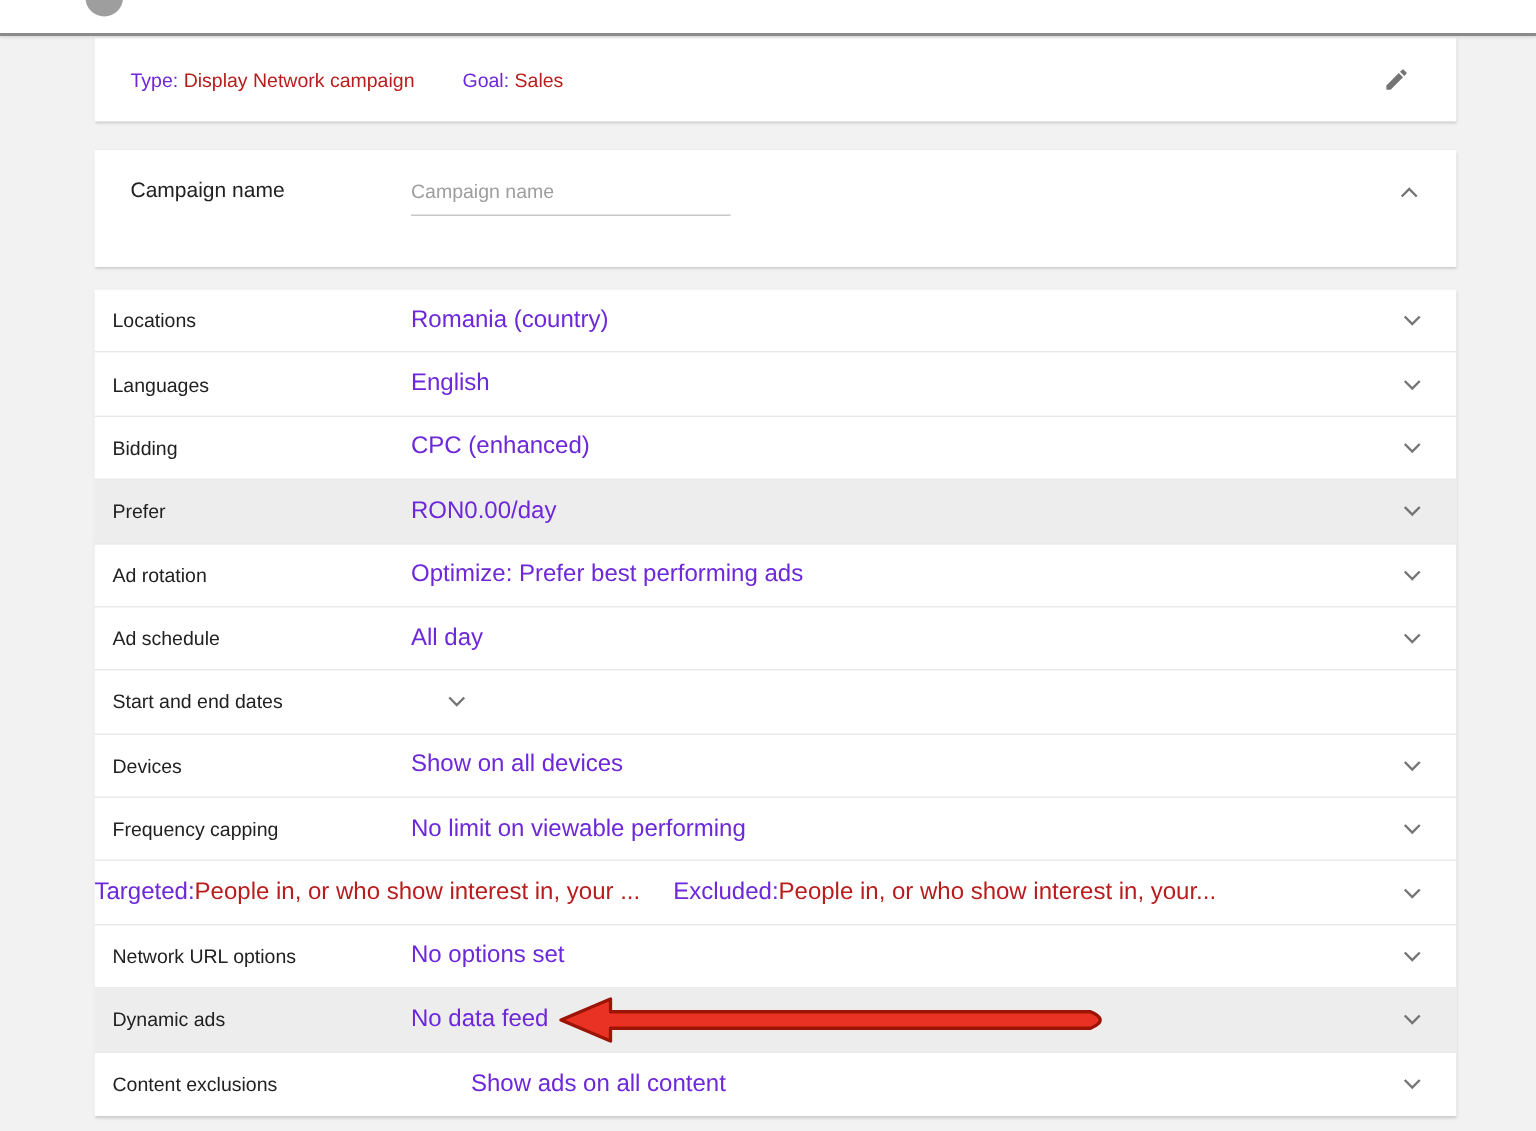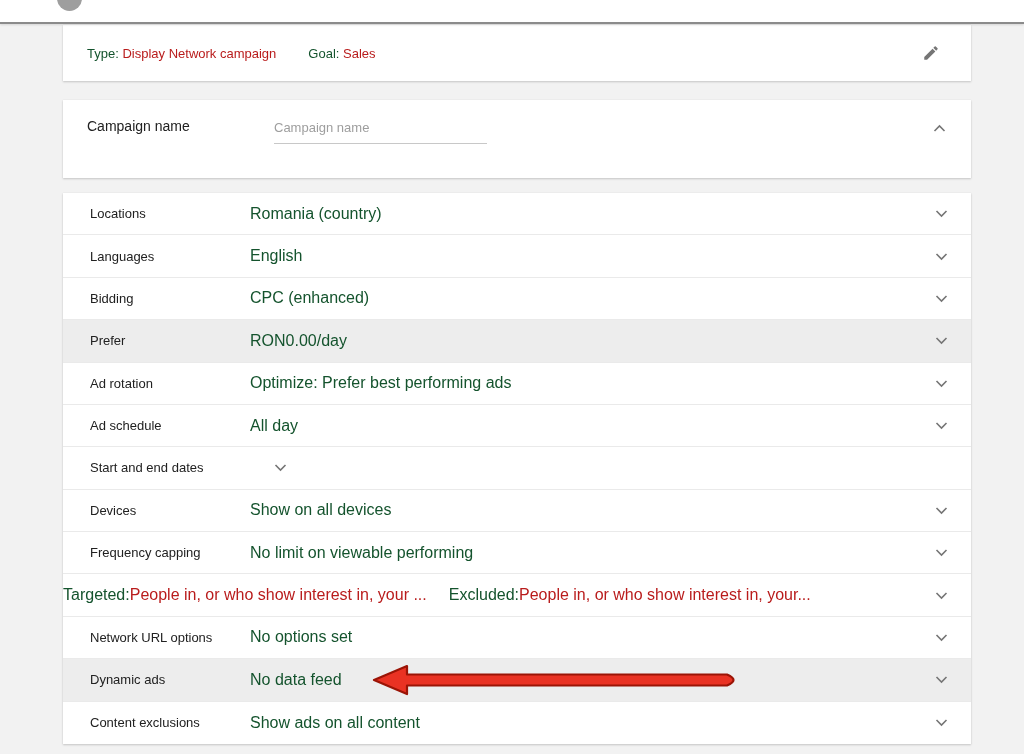--- a/index.html
+++ b/index.html
@@ -19,21 +19,21 @@
 
   .card {
     position:absolute; left:63px; width:908px; background:#ffffff;
     box-shadow:0 1px 2px rgba(0,0,0,.18), 0 0 1px rgba(0,0,0,.08);
   }
 
   
   .summary-card { top:25px; height:56px; display:flex; align-items:center; padding:0 24px; }
   .summary-pair { font-size:13px; white-space:nowrap; }
   .summary-pair + .summary-pair { margin-left:32px; }
-  .muted { color:#14532d; }
+  .muted { color:#6d28d9; }
   .strong { color:#b91c1c; }
   .summary-spacer { flex:1; }
   .icon-btn { width:32px; height:32px; display:flex; align-items:center; justify-content:center; cursor:pointer; background:none; border:none; }
 
   
   .name-card { top:100px; height:78px; }
   .name-label { position:absolute; left:24px; top:18px; font-size:14px; color:#212121; }
   .name-input {
     position:absolute; left:211px; top:12px; width:213px; height:32px;
     border:none; border-bottom:1px solid #c8c8c8; outline:none;
@@ -41,23 +41,23 @@
   }
   .name-input::placeholder { color:#9e9e9e; opacity:1; }
   .name-chevron { position:absolute; right:24px; top:20px; width:16px; height:16px; display:flex; align-items:center; justify-content:center; cursor:pointer; }
 
   
   .settings-card { top:193px; height:551px; display:flex; flex-direction:column; }
   .srow {
     height:42.38px; display:flex; align-items:center;
     border-bottom:1px solid #eaeaea; position:relative; cursor:pointer;
   }
-  .srow:last-child { border-bottom:none; }
+  .srow:last-child { border-bottom:none;gap:40px; }
   .srow.hl { background:#ededed; }
-  .srow-label { width:187px; padding-left:27px; font-size:13px; color:#212121; flex:none; }
+  .srow-label { width:211px; padding-left:12px; font-size:13px; color:#212121; flex:none; }
   .srow-value { flex:1; display:flex; align-items:center; font-size:16px; white-space:nowrap; overflow:hidden; }
   .seg.gap { margin-left:22px; }
   .srow-chevron { width:60px; flex:none; display:flex; justify-content:center; align-items:center; }
 
   .annotation-arrow { position:absolute; left:308px; top:4px; width:372px; height:34px; pointer-events:none; }
 </style>
 </head>
 <body>
 
 <div class="topbar">

